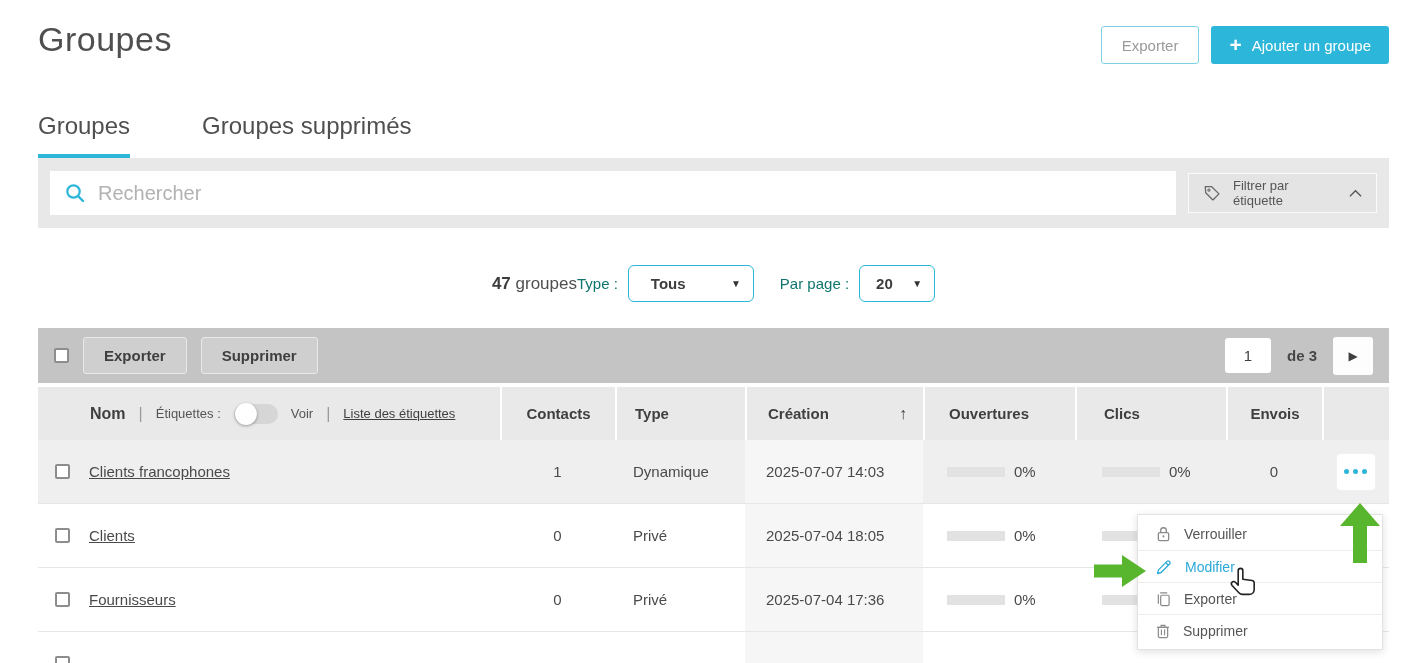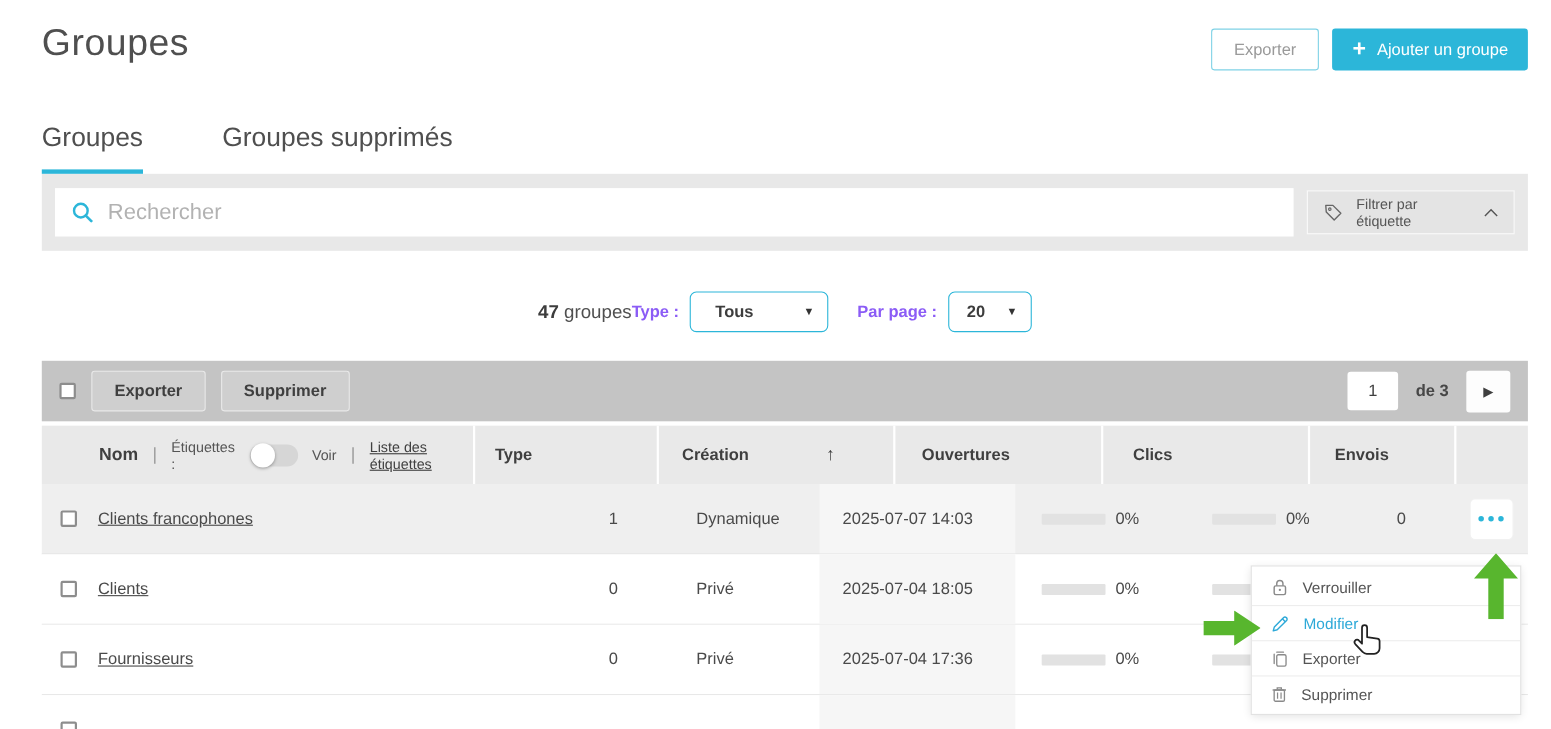--- a/index.html
+++ b/index.html
@@ -32,21 +32,21 @@
   .search-input::placeholder { color:#b2b2b2; }
   .filter-btn { width:189px; height:40px; background:#e4e4e4; border:1px solid #fafafa; display:flex;
     align-items:center; padding:0 14px; gap:12px; cursor:pointer; color:#555; font-size:13px; }
   .filter-btn .flabel { flex:1; }
 
   
   .meta-row { display:flex; align-items:center; justify-content:center; margin-top:37px; }
   .group-count { font-size:17px; color:#4f4f4f; }
   .group-count b { font-weight:700; color:#3d3d3d; }
   .meta-right { display:flex; align-items:center; gap:10px; }
-  .meta-label { font-size:15px; color:#8b5cf6;font-weight:bold; }
+  .meta-label { font-size:15px; color:#0f766e; }
   .fake-select { border:1.5px solid #2cb6d9; border-radius:6px; height:37px; display:flex; align-items:center;
     justify-content:space-between; padding:0 12px 0 22px; cursor:pointer; background:#fff; font-size:15px; color:#3d3d3d;font-weight:bold; }
   .sel-type { width:126px; margin-right:16px; }
   .sel-page { width:76px; padding-left:16px; }
   .caret-down { font-size:10px; color:#333; margin-left:10px; }
 
   
   .table-wrap { margin-top:26px; }
   .table-toolbar { height:55px; background:#c4c4c4; display:flex; align-items:center; padding:0 16px; margin-bottom:4px; }
   .checkbox { width:15px; height:15px; background:#fff; border:2px solid #8d8d8d; border-radius:2px; cursor:pointer; flex:0 0 auto; }
@@ -63,21 +63,21 @@
   .cell { display:flex; align-items:center; }
   .col-name { flex:1; min-width:0; }
   .col-contacts { width:115px; justify-content:center; }
   .col-type { width:130px; padding-left:18px; }
   .col-creation { width:178px; padding-left:21px; }
   .col-open { width:152px; padding-left:24px; }
   .col-clicks { width:151px; padding-left:27px; }
   .col-send { width:96px; justify-content:center; }
   .col-actions { width:67px; justify-content:center; }
 
-  .thead { background:#e9e9e9; height:53px; font-weight:700; font-size:15px; color:#3f3f3f;gap:37px; }
+  .thead { background:#e9e9e9; height:53px; font-weight:700; font-size:15px; color:#3f3f3f; }
   .thead .cell + .cell { border-left:2px solid #fff; }
   .thead .col-name { padding-left:52px; display:flex; align-items:center; gap:13px; font-size:16px; }
   .hdr-sep { color:#9a9a9a; font-weight:400; }
   .hdr-small { font-weight:400; font-size:13px; color:#555; }
   .tags-link { font-weight:400; font-size:13px; color:#3f3f3f; text-decoration:underline; cursor:pointer; }
   .toggle { width:44px; height:20px; background:#d6d6d6; border-radius:10px; position:relative; cursor:pointer; flex:0 0 auto; }
   .toggle .knob { position:absolute; left:1px; top:-1px; width:22px; height:22px; border-radius:50%; background:#fff;
     box-shadow:0 1px 3px rgba(0,0,0,.35); }
   .sort-arrow { margin-left:auto; margin-right:16px; font-size:16px; color:#3f3f3f; }
   .col-creation.hcell { display:flex; }
@@ -189,20 +189,21 @@
           <span>Nom</span>
           <span class="hdr-sep">|</span>
           <span class="hdr-small">Étiquettes :</span>
           <div class="toggle">
               <div class="knob"></div>
             </div>
           <span class="hdr-small">Voir</span>
           <span class="hdr-sep">|</span>
           <span class="tags-link">Liste des étiquettes</span>
         </div>
+        <div class="cell col-contacts">Contacts</div>
         <div class="cell col-type">Type</div>
         <div class="cell col-creation hcell">
           <span>Création</span>
           <span class="sort-arrow">↑</span>
         </div>
         <div class="cell col-open">Ouvertures</div>
         <div class="cell col-clicks">Clics</div>
         <div class="cell col-send">Envois</div>
         <div class="cell col-actions"></div>
       </div>

